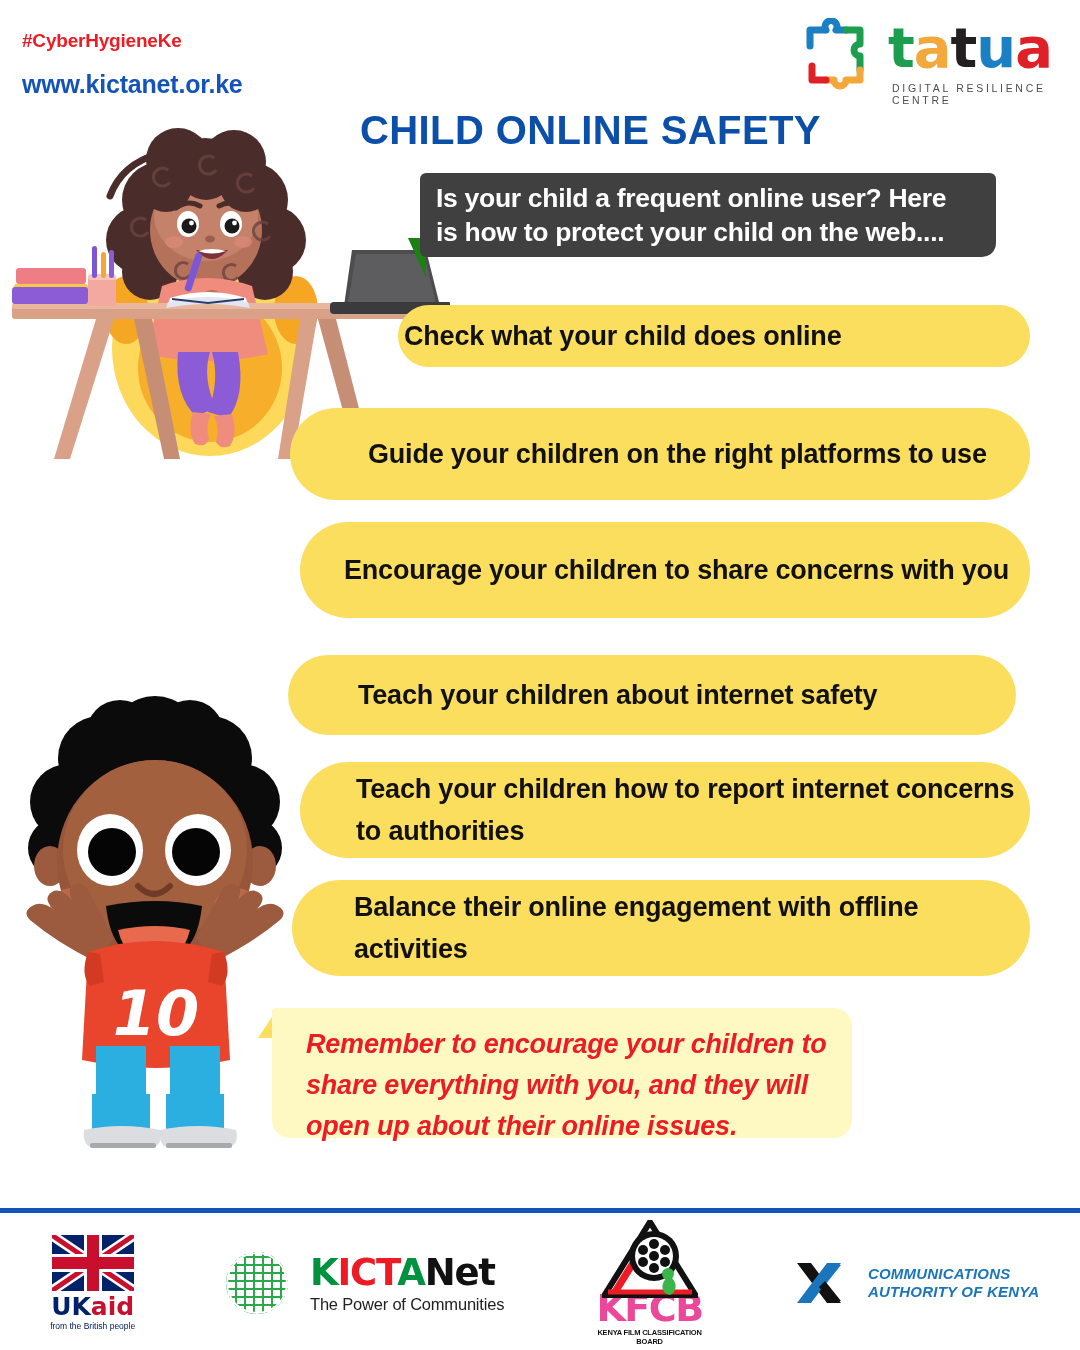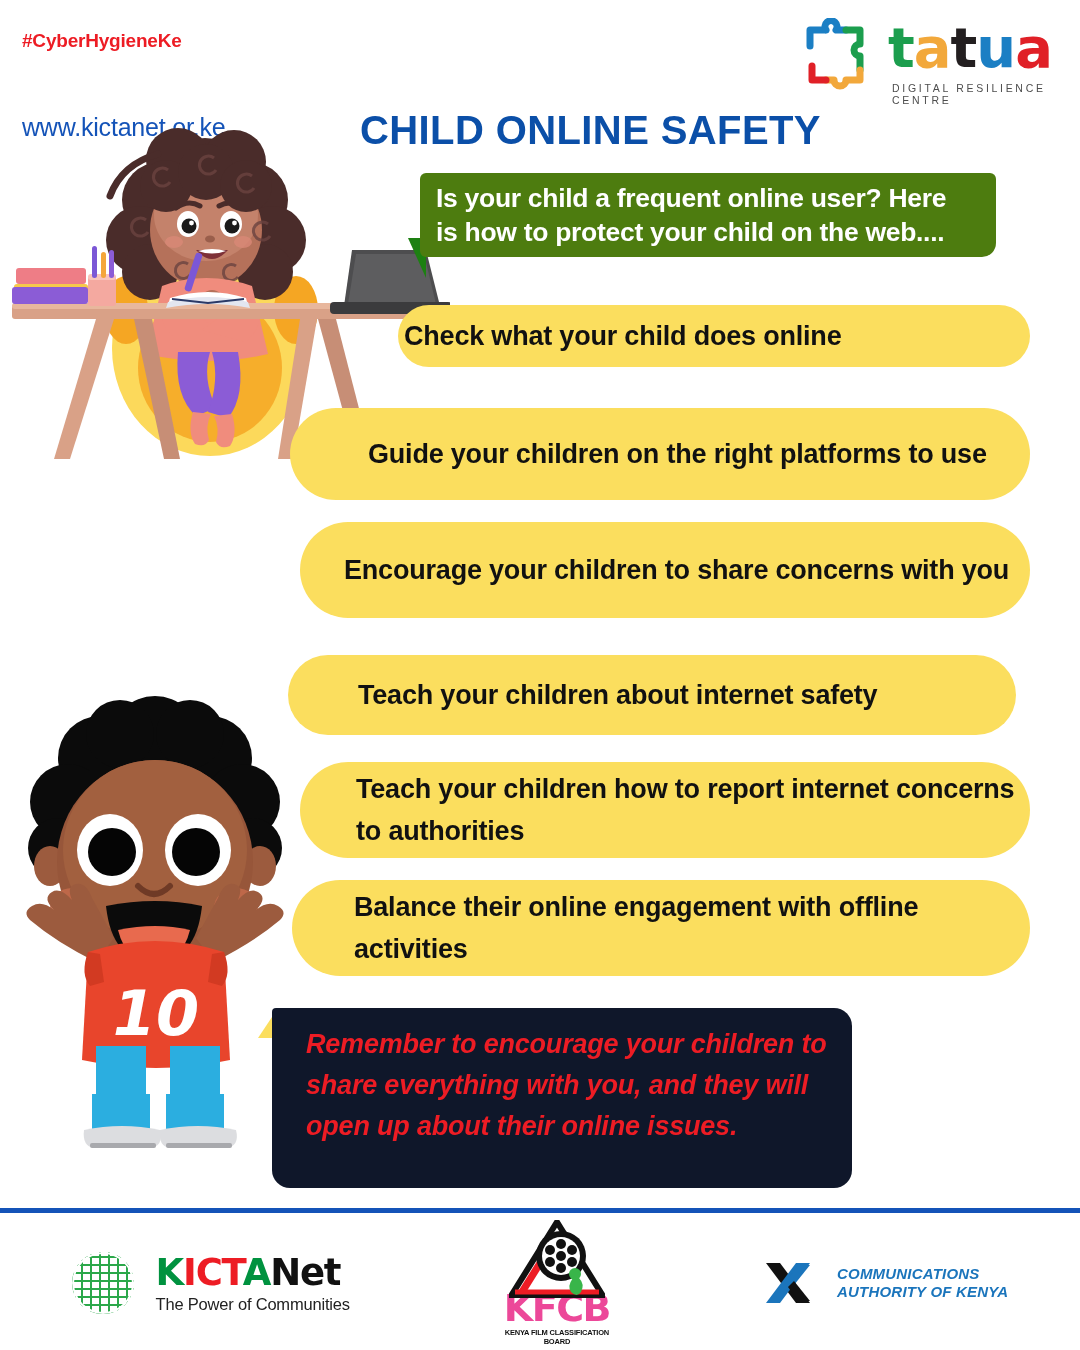--- a/index.html
+++ b/index.html
@@ -12,23 +12,22 @@
   }
 
   
   .hashtag {
     position:absolute; left:22px; top:30px;
     font-size:19px; font-weight:bold; color:#ED1C24;
     letter-spacing:-0.2px;
   }
   .website {
     position:absolute; left:22px; top:70px;
-    font-size:25px; font-weight:normal; color:#1453B8;
+    font-size:25px; font-weight:bold; color:#1453B8;
     letter-spacing:-0.2px;
-    margin-top:43px;
   }
   .main-title {
     position:absolute; left:360px; top:108px;
     font-size:40px; font-weight:bold; color:#0B4FA8;
     letter-spacing:0.4px;
   }
 
   
   .tatua-logo { position:absolute; right:18px; top:16px; width:262px; height:88px; }
   .tatua-mark { position:absolute; left:0; top:2px; width:82px; height:72px; }
@@ -43,21 +42,21 @@
   .tatua-word span:nth-child(4){ color:#1B7FC4; }
   .tatua-word span:nth-child(5){ color:#E02027; }
   .tatua-sub {
     position:absolute; left:92px; top:66px;
     font-size:10.5px; letter-spacing:2.7px; color:#4D4D4D; font-weight:normal;
   }
 
   
   .green-banner {
     position:absolute; left:420px; top:173px; width:576px; height:84px;
-    background:#4d7c0f; border-radius:6px 6px 14px 6px;
+    background:#404040; border-radius:6px 6px 14px 6px;
     display:flex; align-items:center; padding:0 16px;
     z-index:6;
   }
   .green-banner-text {
     color:#ffffff; font-size:26.5px; font-weight:bold; line-height:34px;
     letter-spacing:-0.3px;
   }
   .green-tail {
     position:absolute; left:408px; top:238px;
     width:0; height:0; z-index:5;
@@ -79,22 +78,22 @@
 
   #tip-1 { left:398px; top:305px;  width:632px; height:62px;  border-radius:40px; padding-left:6px; }
   #tip-2 { left:290px; top:408px;  width:740px; height:92px;  border-radius:50px; padding-left:78px; }
   #tip-3 { left:300px; top:522px;  width:730px; height:96px;  border-radius:52px; padding-left:44px; }
   #tip-4 { left:288px; top:655px;  width:728px; height:80px;  border-radius:44px; padding-left:70px; }
   #tip-5 { left:300px; top:762px;  width:730px; height:96px;  border-radius:52px; padding-left:56px; }
   #tip-6 { left:292px; top:880px;  width:738px; height:96px;  border-radius:52px; padding-left:62px; }
 
   
   .remember {
-    position:absolute; left:272px; top:1008px; width:580px; height:180px;
-    background:#0f172a; border-radius:4px 18px 18px 18px;
+    position:absolute; left:272px; top:1008px; width:580px; height:130px;
+    background:#fef9c3; border-radius:4px 18px 18px 18px;
     padding:16px 22px 0 34px; z-index:4;
   }
   .remember-text {
     color:#ED1C24; font-size:27px; font-weight:bold; font-style:italic;
     line-height:41px; letter-spacing:-0.2px;
   }
   .remember-tail {
     position:absolute; left:258px; top:1008px; z-index:3;
     width:0; height:0;
     border-right:20px solid #FBDE5E;
@@ -382,20 +381,36 @@
 </svg>
 
 <div class="remember-tail"></div>
 <div class="remember">
   <div class="remember-text">Remember to encourage your children to share everything with you, and they will open up about their online issues.</div>
 </div>
 
 <div class="footer-rule"></div>
 <div class="footer">
 
+  <div class="ukaid">
+    <div class="union-jack">
+      <div class="uj-d1"></div>
+        <div class="uj-d2"></div>
+      <div class="uj-d3"></div>
+        <div class="uj-d4"></div>
+      <div class="uj-cv"></div>
+        <div class="uj-ch"></div>
+      <div class="uj-cv2"></div>
+        <div class="uj-ch2"></div>
+    </div>
+    <div class="ukaid-word">
+      <span class="uk">UK</span><span class="aid">aid</span>
+    </div>
+    <div class="ukaid-tag">from the British people</div>
+  </div>
 
   <div class="kictanet">
     <div class="circuit-circle"></div>
     <div class="kictanet-words">
       <div class="kictanet-word">
         <span class="k">K</span><span class="i">I</span><span class="c">C</span><span class="t">T</span><span class="a">A</span><span class="net">Net</span>
       </div>
       <div class="kictanet-tag">The Power of Communities</div>
     </div>
   </div>

